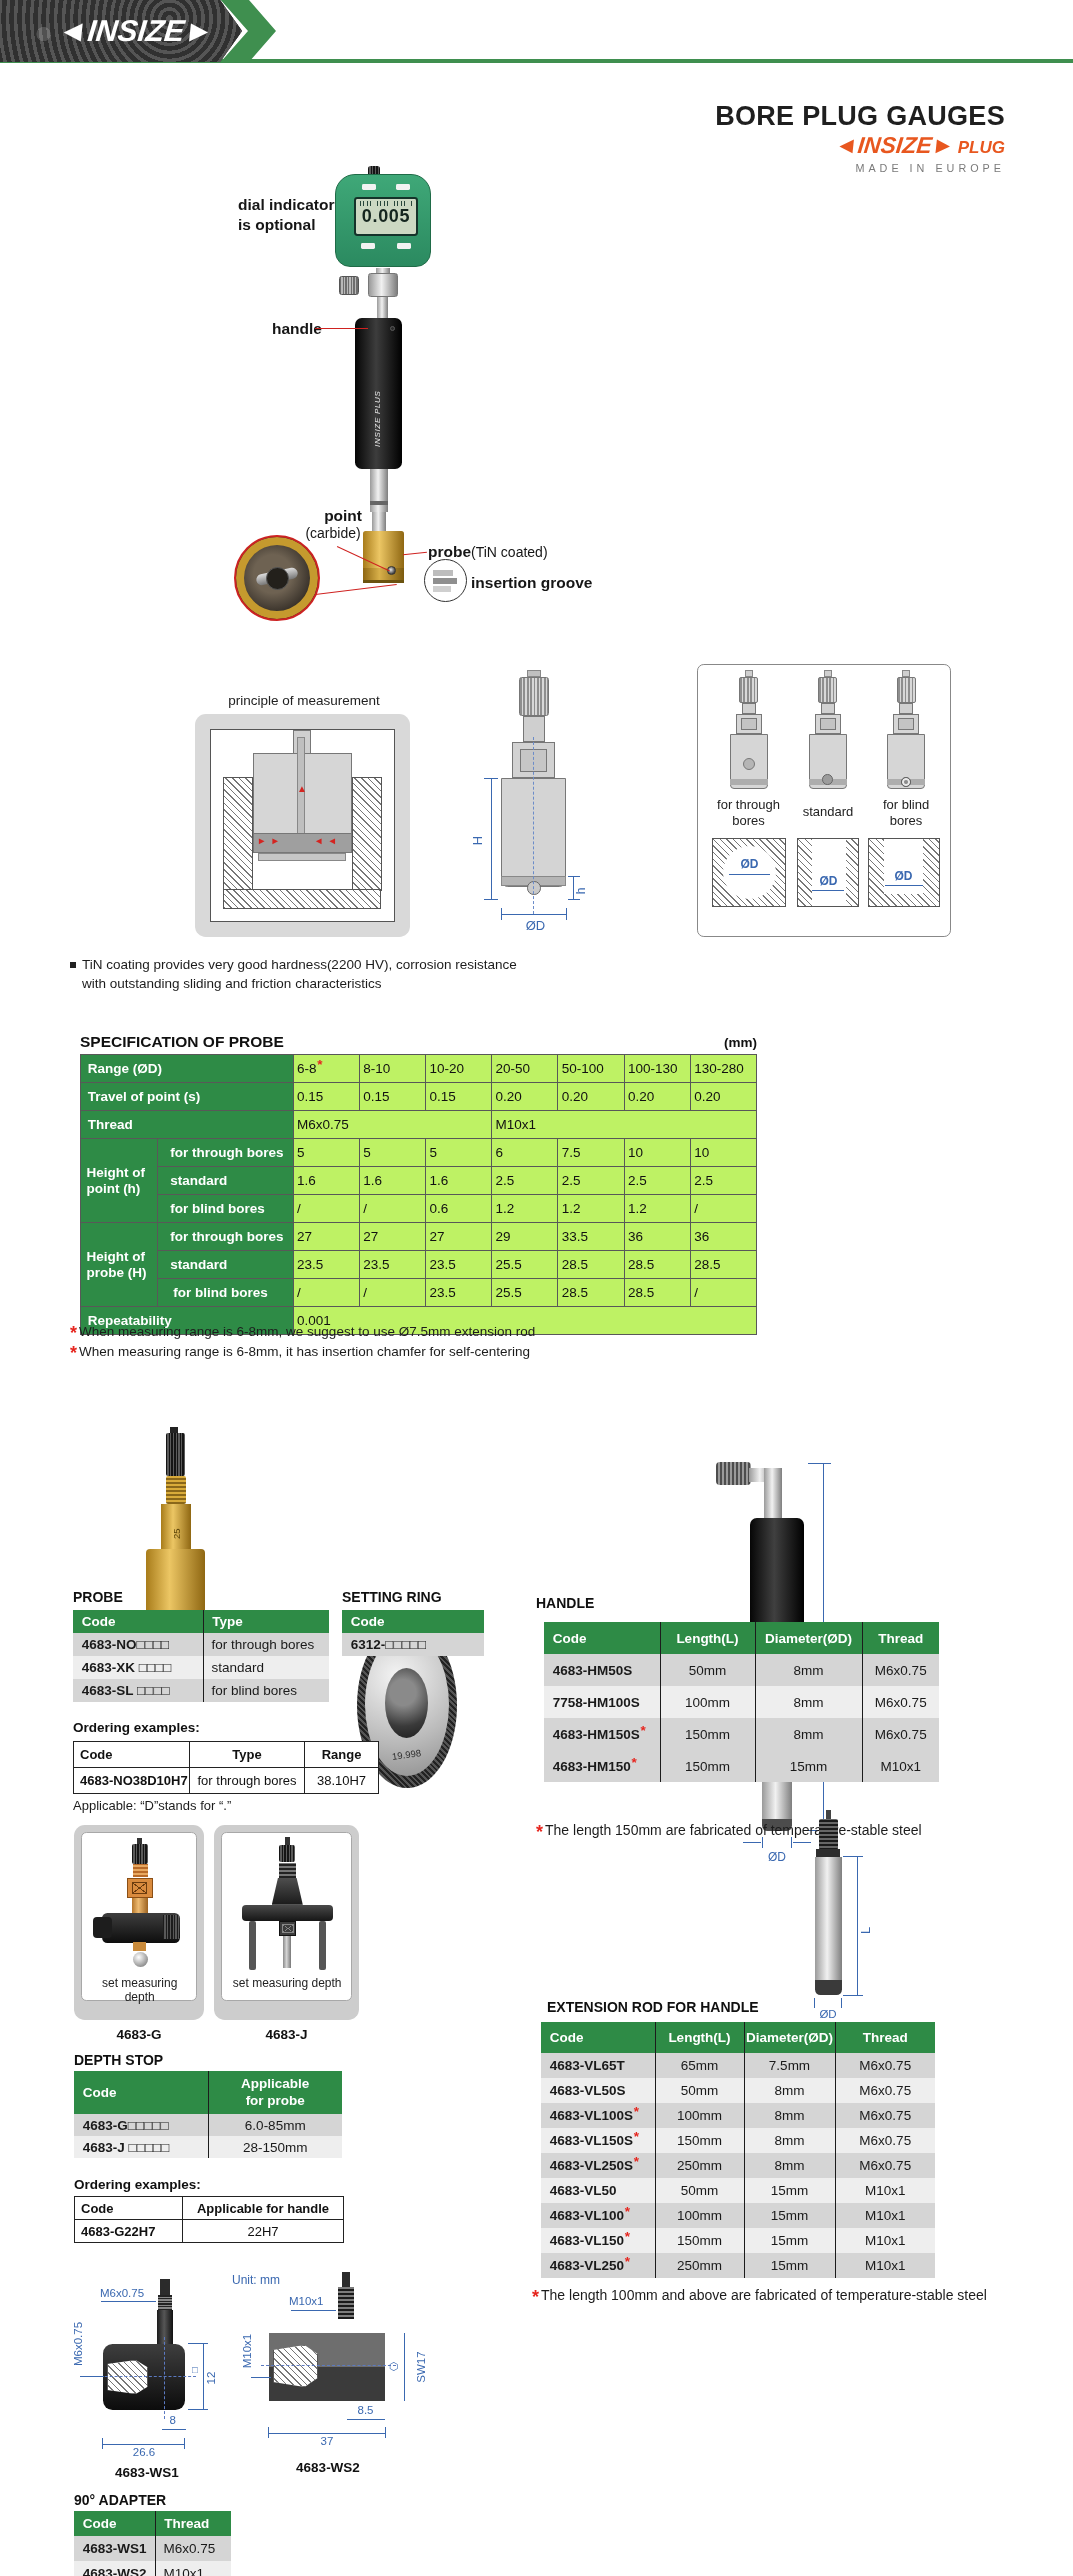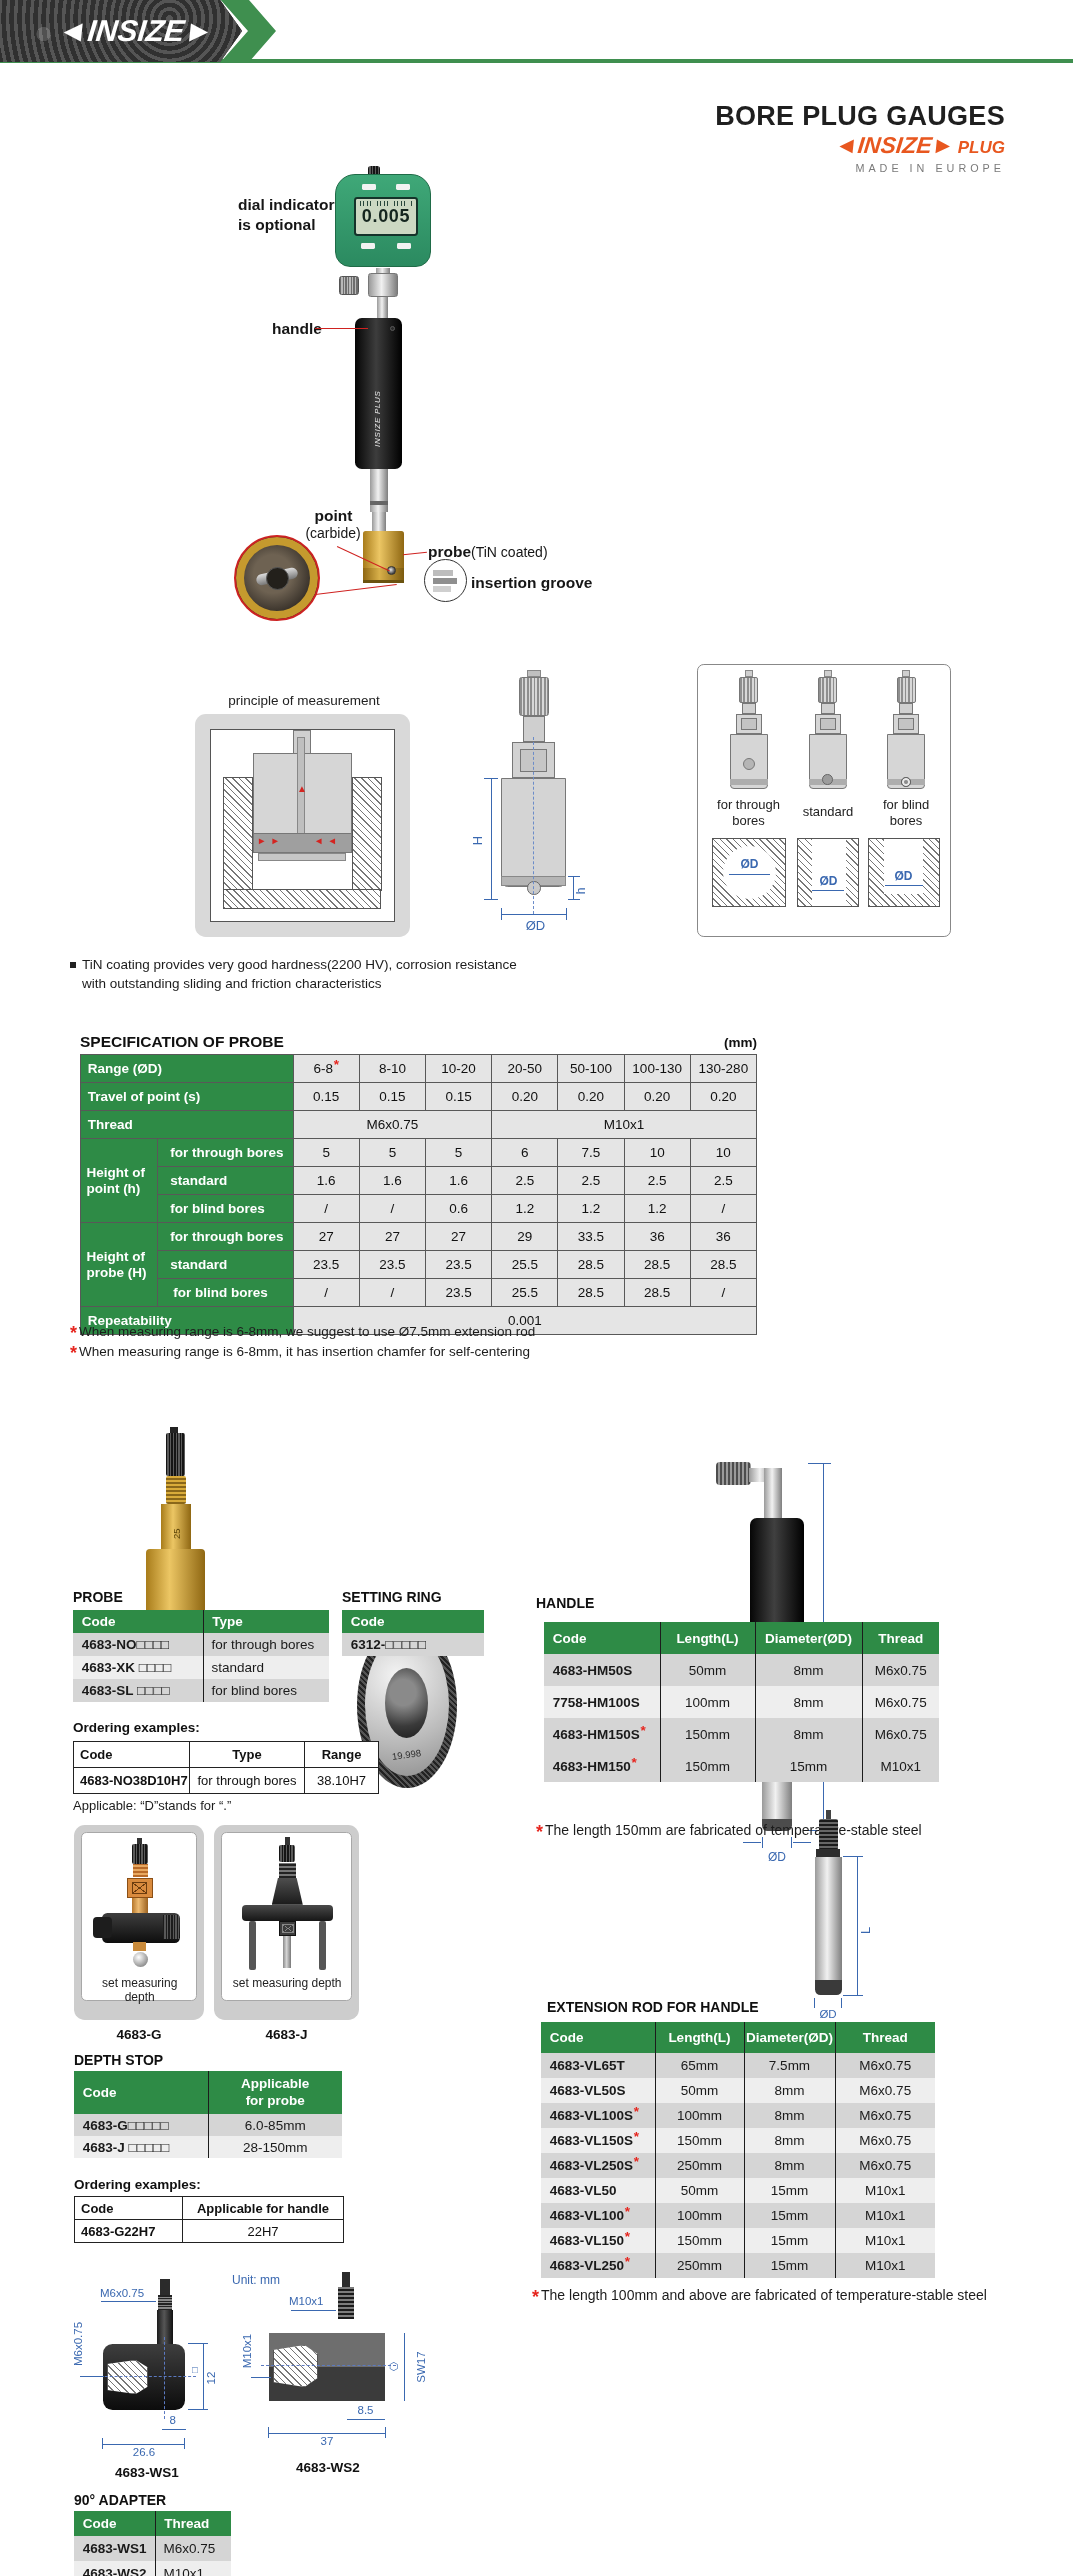--- a/index.html
+++ b/index.html
@@ -17,21 +17,21 @@
   .knurl-l{background:repeating-linear-gradient(90deg,#8e8e8e 0 1.7px,#d8d8d8 1.7px 3.4px)}
   .silver-v{background:linear-gradient(90deg,#9a9a9a,#f1f1f1 45%,#7e7e7e)}
   .gold-v{background:linear-gradient(90deg,#a87c1a,#ecc664 40%,#8f6712)}
   .redline{position:absolute;background:#cf2220}
   .figlabel{position:absolute;font-size:15.5px;font-weight:700;color:#161616;white-space:nowrap}
   .figsub{position:absolute;font-size:14px;color:#161616;white-space:nowrap}
   
   .spec{border-collapse:collapse;table-layout:fixed;width:677px;border:1.4px solid #3c3c3c}
   .spec th,.spec td{border:0.7px solid #585858;height:28px;font-size:13.5px;padding:0 3.4px}
   .spec th{background:#2e8b46;color:#fff;text-align:left;font-weight:700;padding-left:6.8px}
-  .spec td{background:#e5e5e5;color:#111;text-align:center;font-weight:400}
+  .spec td{background:#bef264;color:#111;font-weight:400}
   .spec .gline{display:block;line-height:1.15}
   
   .ltable{border-collapse:collapse;table-layout:fixed}
   .ltable th{background:#2e8b46;color:#fff;font-size:13.5px;font-weight:700;text-align:left;padding-left:8.8px}
   .ltable td{font-size:13.5px;color:#1a1a1a;text-align:center}
   .ltable .codecell{font-weight:700;text-align:left;padding-left:8.8px}
   .ltable .vdiv{border-left:1.1px solid #1c1c1c}
   .rA{background:#d5d5d5}.rB{background:#eeeeee}
   .probe-t tr{height:23px}
   .ring-t tr{height:23px}
@@ -101,21 +101,21 @@
   <div class="a" style="left:363px;top:580px;width:41px;height:3.4px;background:#6b5310"></div>
 
   <div class="a" style="left:234px;top:535px;width:86px;height:86px;border-radius:50%;border:2px solid #cc2222;background:radial-gradient(circle at 45% 45%,#6e6252 0 30%,#3a332b 60%,#241f19);box-shadow:inset 0 0 0 8px #c59a2e">
     <div style="position:absolute;left:20px;top:34px;width:42px;height:10.8px;border-radius:5.4px;background:linear-gradient(180deg,#ddd,#777);transform:rotate(-12deg)"></div>
     <div style="position:absolute;left:30px;top:30px;width:23px;height:23px;border-radius:50%;background:#23201b;border:1.4px solid #555"></div>
   </div>
   <div class="redline" style="left:315px;top:589px;width:82px;height:1.4px;transform:rotate(-7deg)"></div>
 
   <div class="figlabel" style="left:272px;top:320px">handle</div>
   <div class="redline" style="left:315px;top:328px;width:53px;height:1.4px"></div>
-  <div class="figlabel" style="left:305px;top:507px;width:57px;text-align:center">point</div>
+  <div class="figlabel" style="left:305px;top:507px;width:57px;text-align:right">point</div>
   <div class="figsub" style="left:294px;top:525px;width:78px;text-align:center">(carbide)</div>
   <div class="redline" style="left:337px;top:546px;width:58px;height:1.4px;transform:rotate(25deg);transform-origin:left center"></div>
   <div class="a" style="left:428px;top:543px;white-space:nowrap"><span style="font-size:15.5px;font-weight:700;color:#161616">probe</span><span style="font-size:14px;color:#161616">(TiN coated)</span></div>
   <div class="redline" style="left:403px;top:553px;width:24px;height:1.4px;transform:rotate(-6deg)"></div>
   <div class="a" style="left:424px;top:559px;width:43px;height:43px;border-radius:50%;border:1.4px solid #333;background:#fff">
     <div style="position:absolute;left:8px;top:9.5px;width:20px;height:6.8px;background:#bdbdbd"></div>
     <div style="position:absolute;left:8px;top:17.6px;width:24px;height:6.8px;background:#8f8f8f"></div>
     <div style="position:absolute;left:8px;top:26px;width:17.6px;height:6px;background:#cfcfcf"></div>
   </div>
   <div class="figlabel" style="left:471px;top:574px">insertion groove</div>

